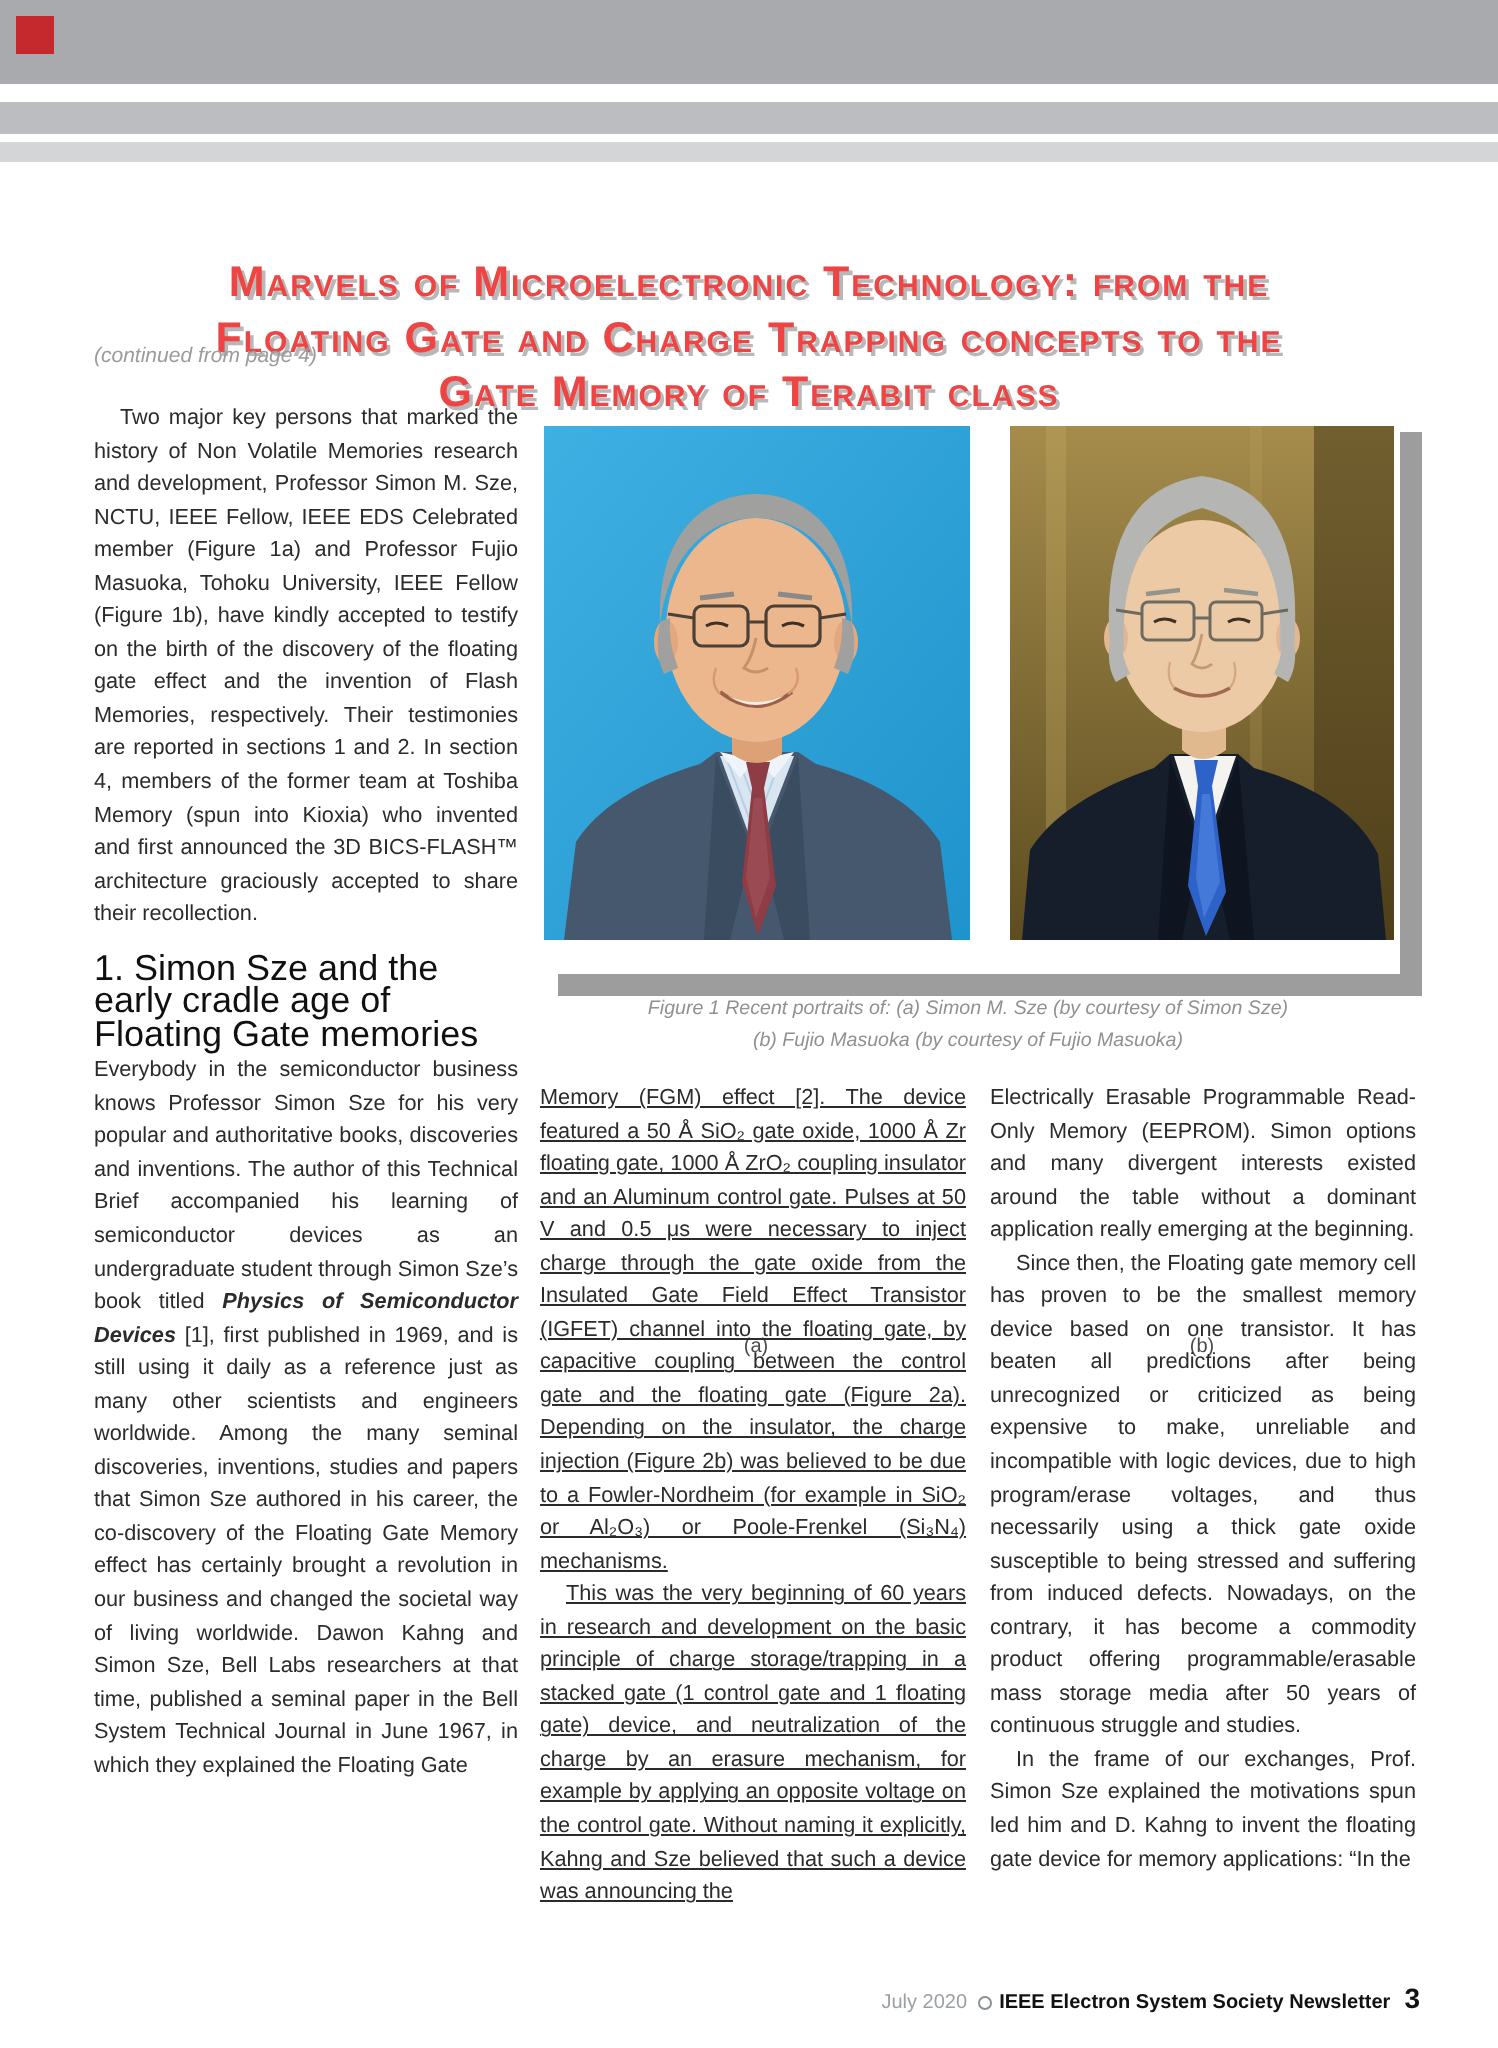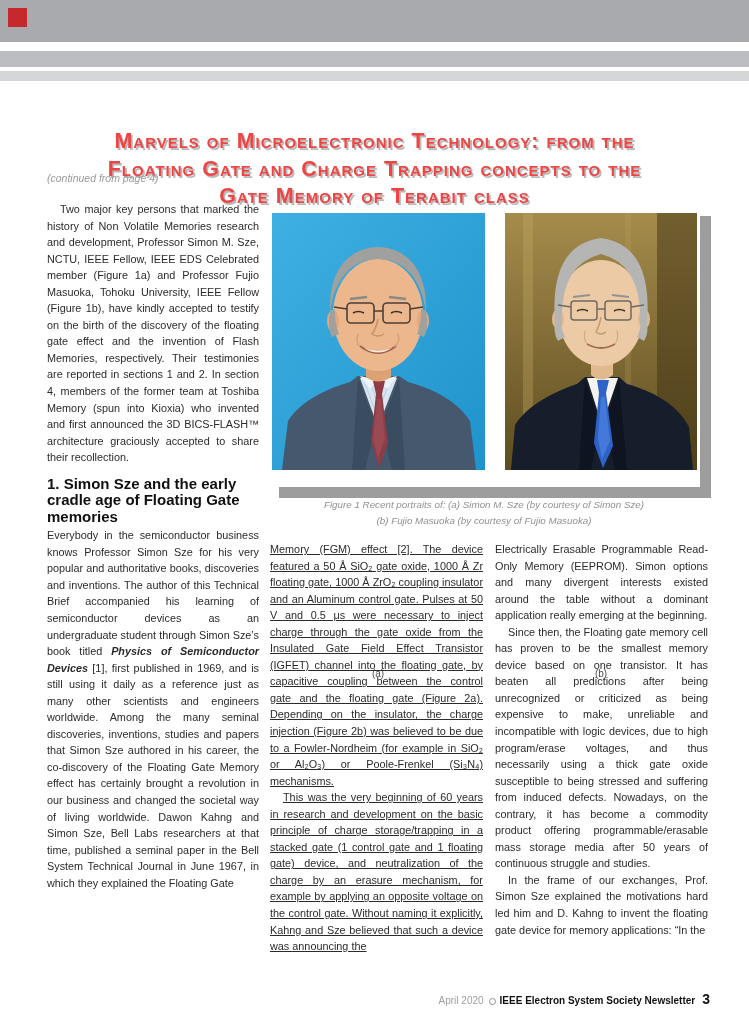--- a/index.html
+++ b/index.html
@@ -30,21 +30,21 @@
 
   
   .col { position:absolute; width:212px; text-align:justify;
          font-size:10.85px; line-height:16.55px; color:#2b2b2b; }
   .col p { margin:0; }
   .col .indent { text-indent:13px; }
   .col1 { left:47px;  top:201px; }
   .col2 { left:270px; top:541px; width:213px;text-decoration:underline; }
   .col3 { left:495px; top:541px; width:213px; }
   .section-heading {
-    font-weight:bold; font-size:15px; line-height:16.5px; color:#101010;
+    font-weight:normal; font-size:18px; line-height:16.5px; color:#101010;
     margin:10px 0 2px 0 !important; text-align:left;
   }
   .book-title { font-weight:bold; font-style:italic; }
   .quote-run  { }
 
   
   .figure-panel {
     position:absolute; left:268px; top:205px; width:432px; height:282px;
     background:#ffffff; box-shadow:11px 11px 0 #9d9d9d;
   }
@@ -205,20 +205,20 @@
   </div>
 
   <div class="col col2">
     <p>Memory (FGM) effect [2]. The device featured a 50 Å SiO₂ gate oxide, 1000 Å Zr floating gate, 1000 Å ZrO₂ coupling insulator and an Aluminum control gate. Pulses at 50 V and 0.5 μs were necessary to inject charge through the gate oxide from the Insulated Gate Field Effect Transistor (IGFET) channel into the floating gate, by capacitive coupling between the control gate and the floating gate (Figure 2a). Depending on the insulator, the charge injection (Figure 2b) was believed to be due to a Fowler-Nordheim (for example in SiO₂ or Al₂O₃) or Poole-Frenkel (Si₃N₄) mechanisms.</p>
     <p class="indent">This was the very beginning of 60 years in research and development on the basic principle of charge storage/trapping in a stacked gate (1 control gate and 1 floating gate) device, and neutralization of the charge by an erasure mechanism, for example by applying an opposite voltage on the control gate. Without naming it explicitly, Kahng and Sze believed that such a device was announcing the</p>
   </div>
 
   <div class="col col3">
     <p>Electrically Erasable Programmable Read-Only Memory (EEPROM). Simon options and many divergent interests existed around the table without a dominant application really emerging at the beginning.</p>
     <p class="indent">Since then, the Floating gate memory cell has proven to be the smallest memory device based on one transistor. It has beaten all predictions after being unrecognized or criticized as being expensive to make, unreliable and incompatible with logic devices, due to high program/erase voltages, and thus necessarily using a thick gate oxide susceptible to being stressed and suffering from induced defects. Nowadays, on the contrary, it has become a commodity product offering programmable/erasable mass storage media after 50 years of continuous struggle and studies.</p>
-    <p class="indent"><span>In the frame of our exchanges, Prof. Simon Sze explained the motivations hard led him and D. Kahng to invent the floating gate device for memory applications: </span><span class="quote-run">“In the</span></p>
+    <p class="indent"><span>In the frame of our exchanges, Prof. Simon Sze explained the motivations spun led him and D. Kahng to invent the floating gate device for memory applications: </span><span class="quote-run">“In the</span></p>
   </div>
 
   <div class="footer">
-    <span>April 2020</span><span class="circle-sep"></span><span class="pub">IEEE Electron System Society Newsletter</span><span class="page-num">3</span>
+    <span>July 2020</span><span class="circle-sep"></span><span class="pub">IEEE Electron System Society Newsletter</span><span class="page-num">3</span>
   </div>
 
 </div>
 
 </body></html>

